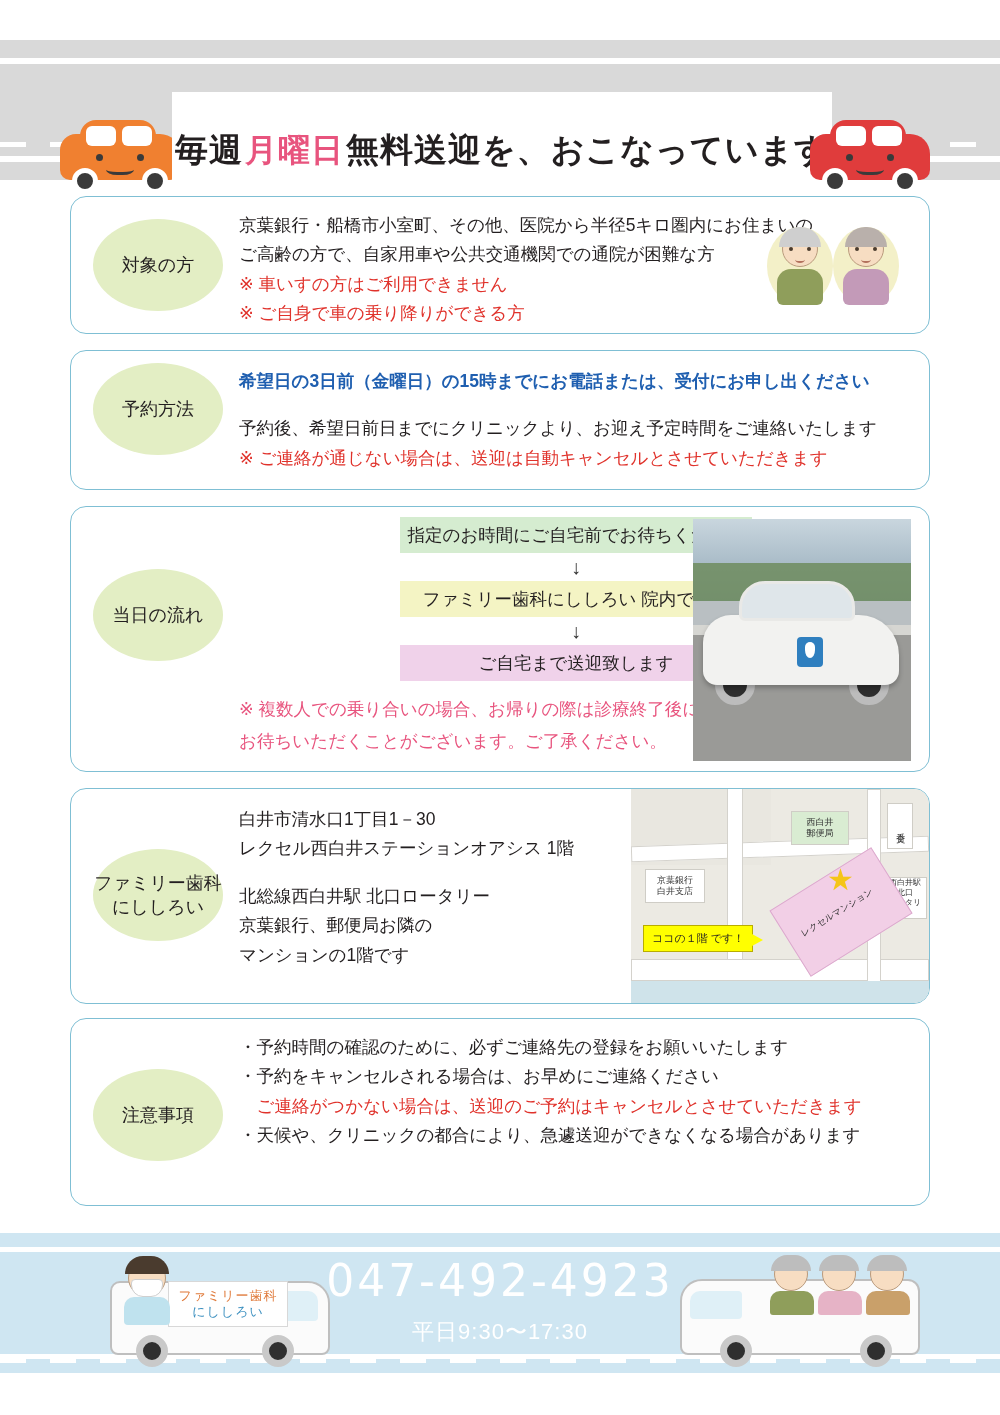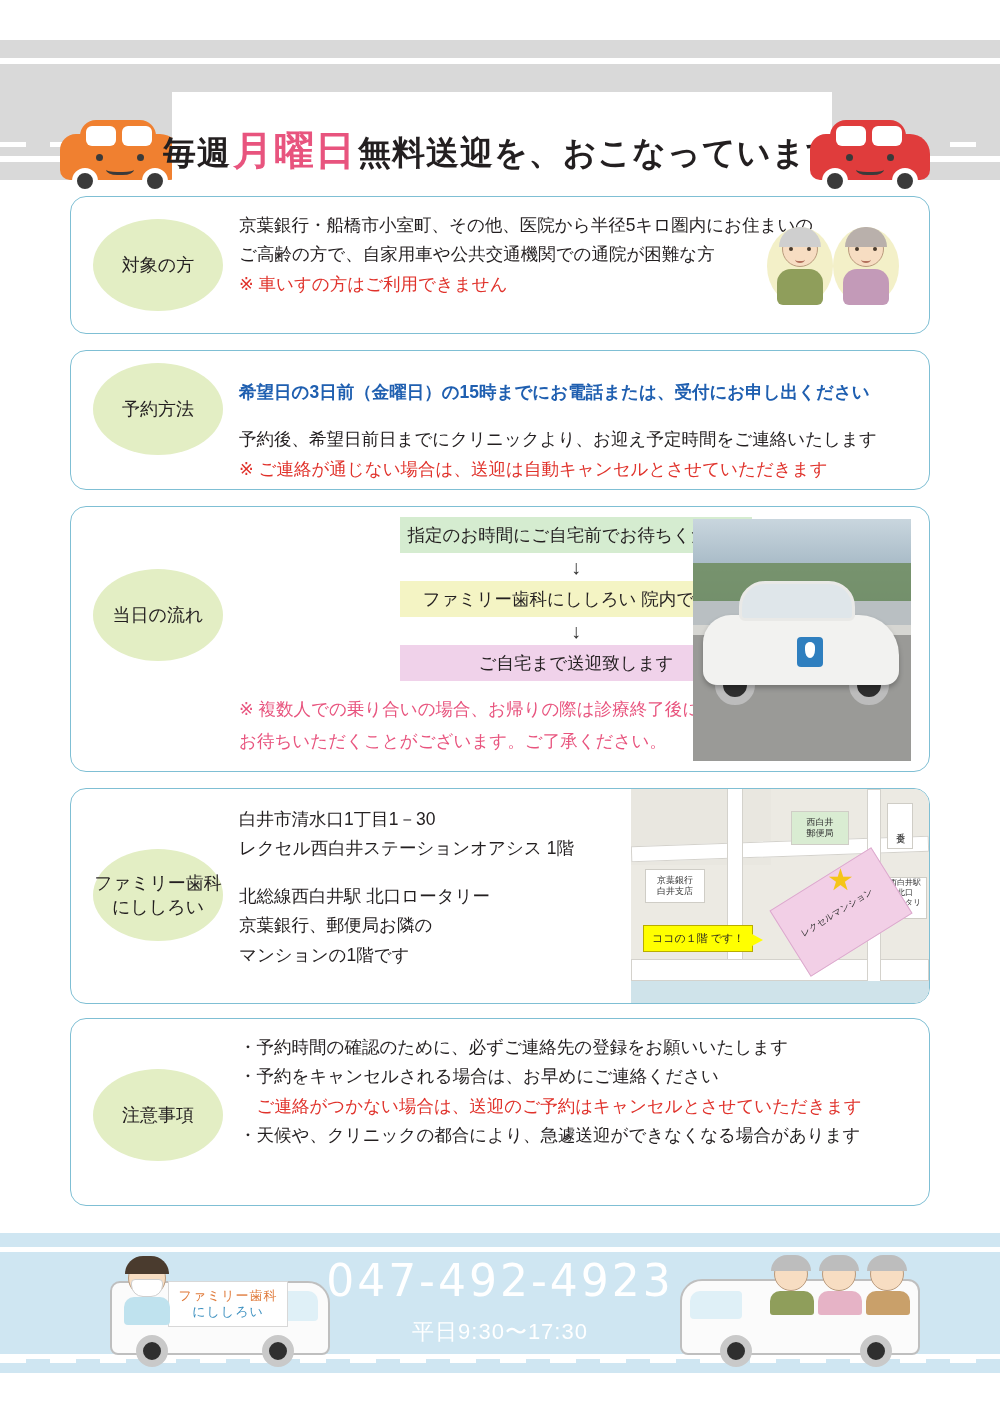--- a/index.html
+++ b/index.html
@@ -45,21 +45,21 @@
     justify-content: center;
   }
   .header-title {
     font-size: 33px;
     font-weight: bold;
     letter-spacing: 1px;
     white-space: nowrap;
   }
   .header-title .hl {
     color: #e8547e;
-    font-size: 40px;
+    font-size: 32px;
     padding: 0 2px;
   }
 
   
   .car {
     position: absolute;
     width: 120px; height: 78px;
   }
   .car .body {
     position: absolute;
@@ -216,21 +216,21 @@
   }
   #senior-man { left: 0; }
   #senior-man .torso { background: #8f9e5b; }
   #senior-woman { left: 66px; }
   #senior-woman .torso { background: #c39ab8; }
   #senior-woman .hair { background: #b9b0ab; }
 
   
   #card-reserve { top: 350px; height: 140px; }
   #card-reserve .badge { top: 12px; }
-  #card-reserve .card-body { top: 16px; margin-top: 11px; }
+  #card-reserve .card-body { top: 16px; }
   #card-reserve .gap { height: 18px; }
 
   
   #card-flow { top: 506px; height: 266px; }
   #card-flow .badge { top: 62px; }
   #card-flow .card-body { top: 10px; left: 168px; right: 16px; }
   .flow-box {
     width: 352px;
     margin: 0 auto;
     text-align: center;
@@ -603,20 +603,21 @@
     <div class="wheel r"></div>
   </div>
 </div>
 
 <div class="card" id="card-target">
   <div class="badge">対象の方</div>
   <div class="card-body">
     <div class="ln">京葉銀行・船橋市小室町、その他、医院から半径5キロ圏内にお住まいの</div>
     <div class="ln">ご高齢の方で、自家用車や公共交通機関での通院が困難な方</div>
     <div class="ln red">※ 車いすの方はご利用できません</div>
+    <div class="ln red">※ ご自身で車の乗り降りができる方</div>
   </div>
   <div class="seniors">
     <div class="senior" id="senior-man">
       <div class="glow"></div>
       <div class="torso"></div>
       <div class="head"></div>
       <div class="hair"></div>
       <div class="eyes">
           <span class="l"></span>
           <span class="r"></span>

